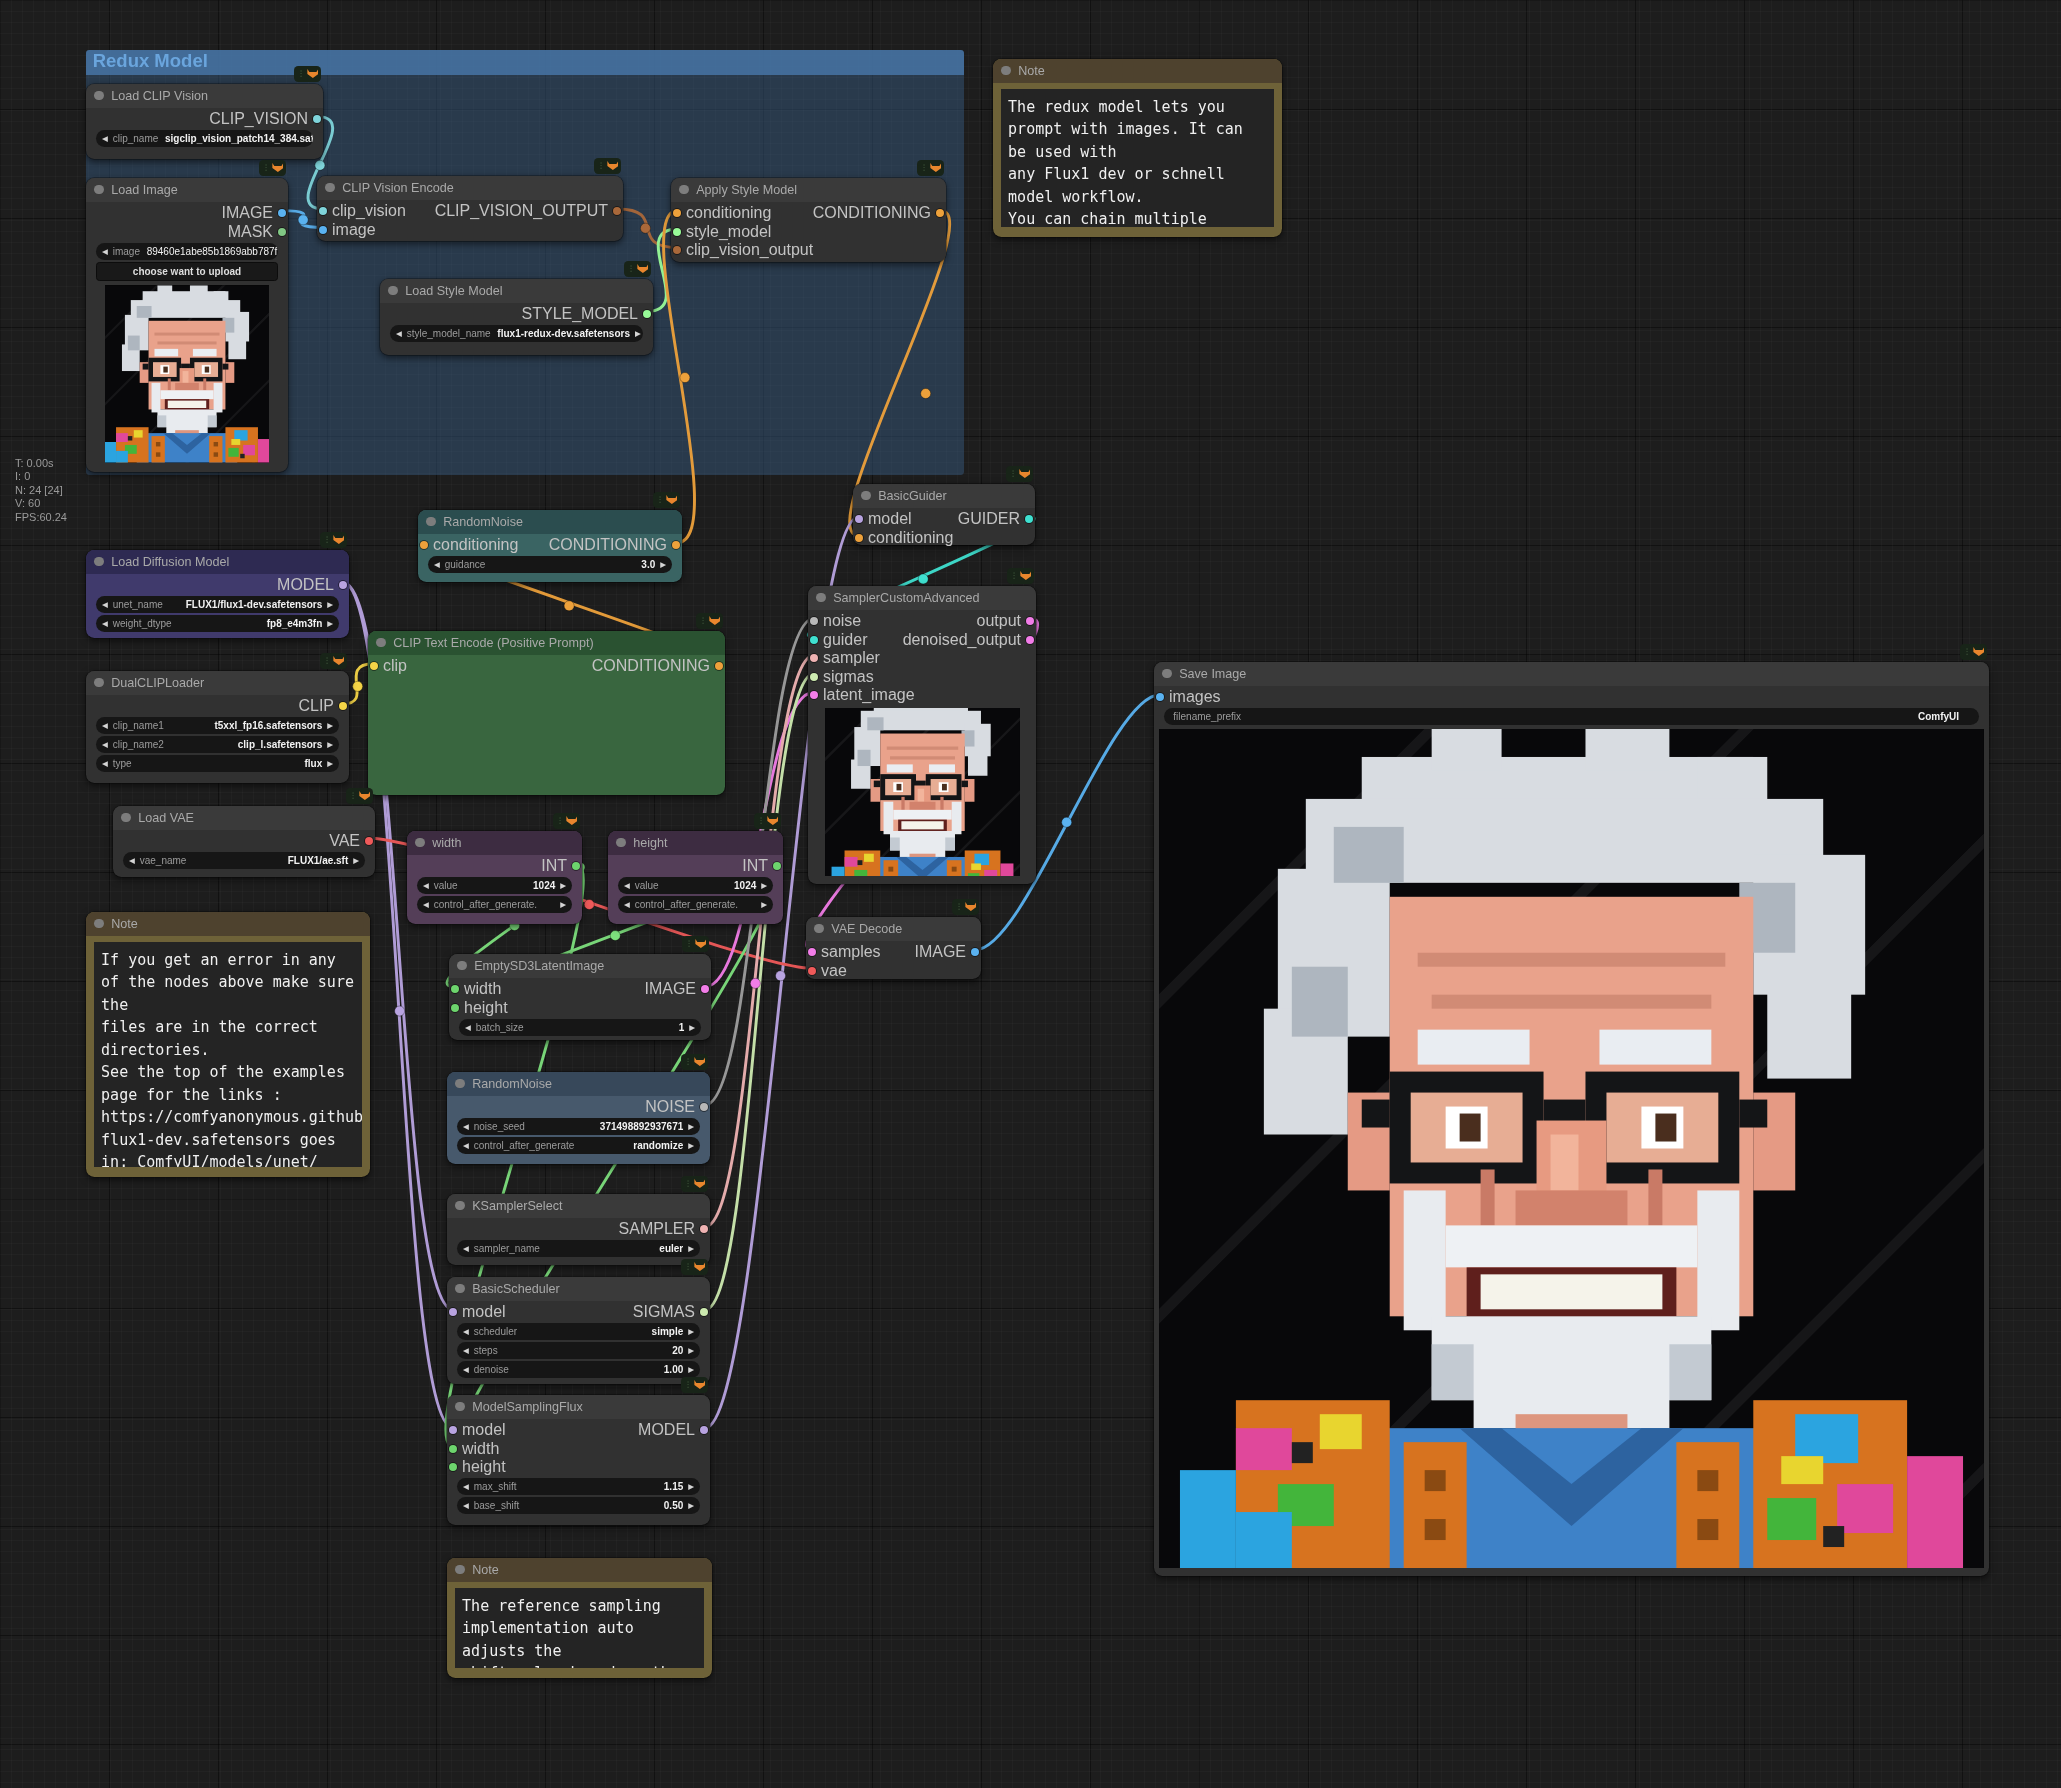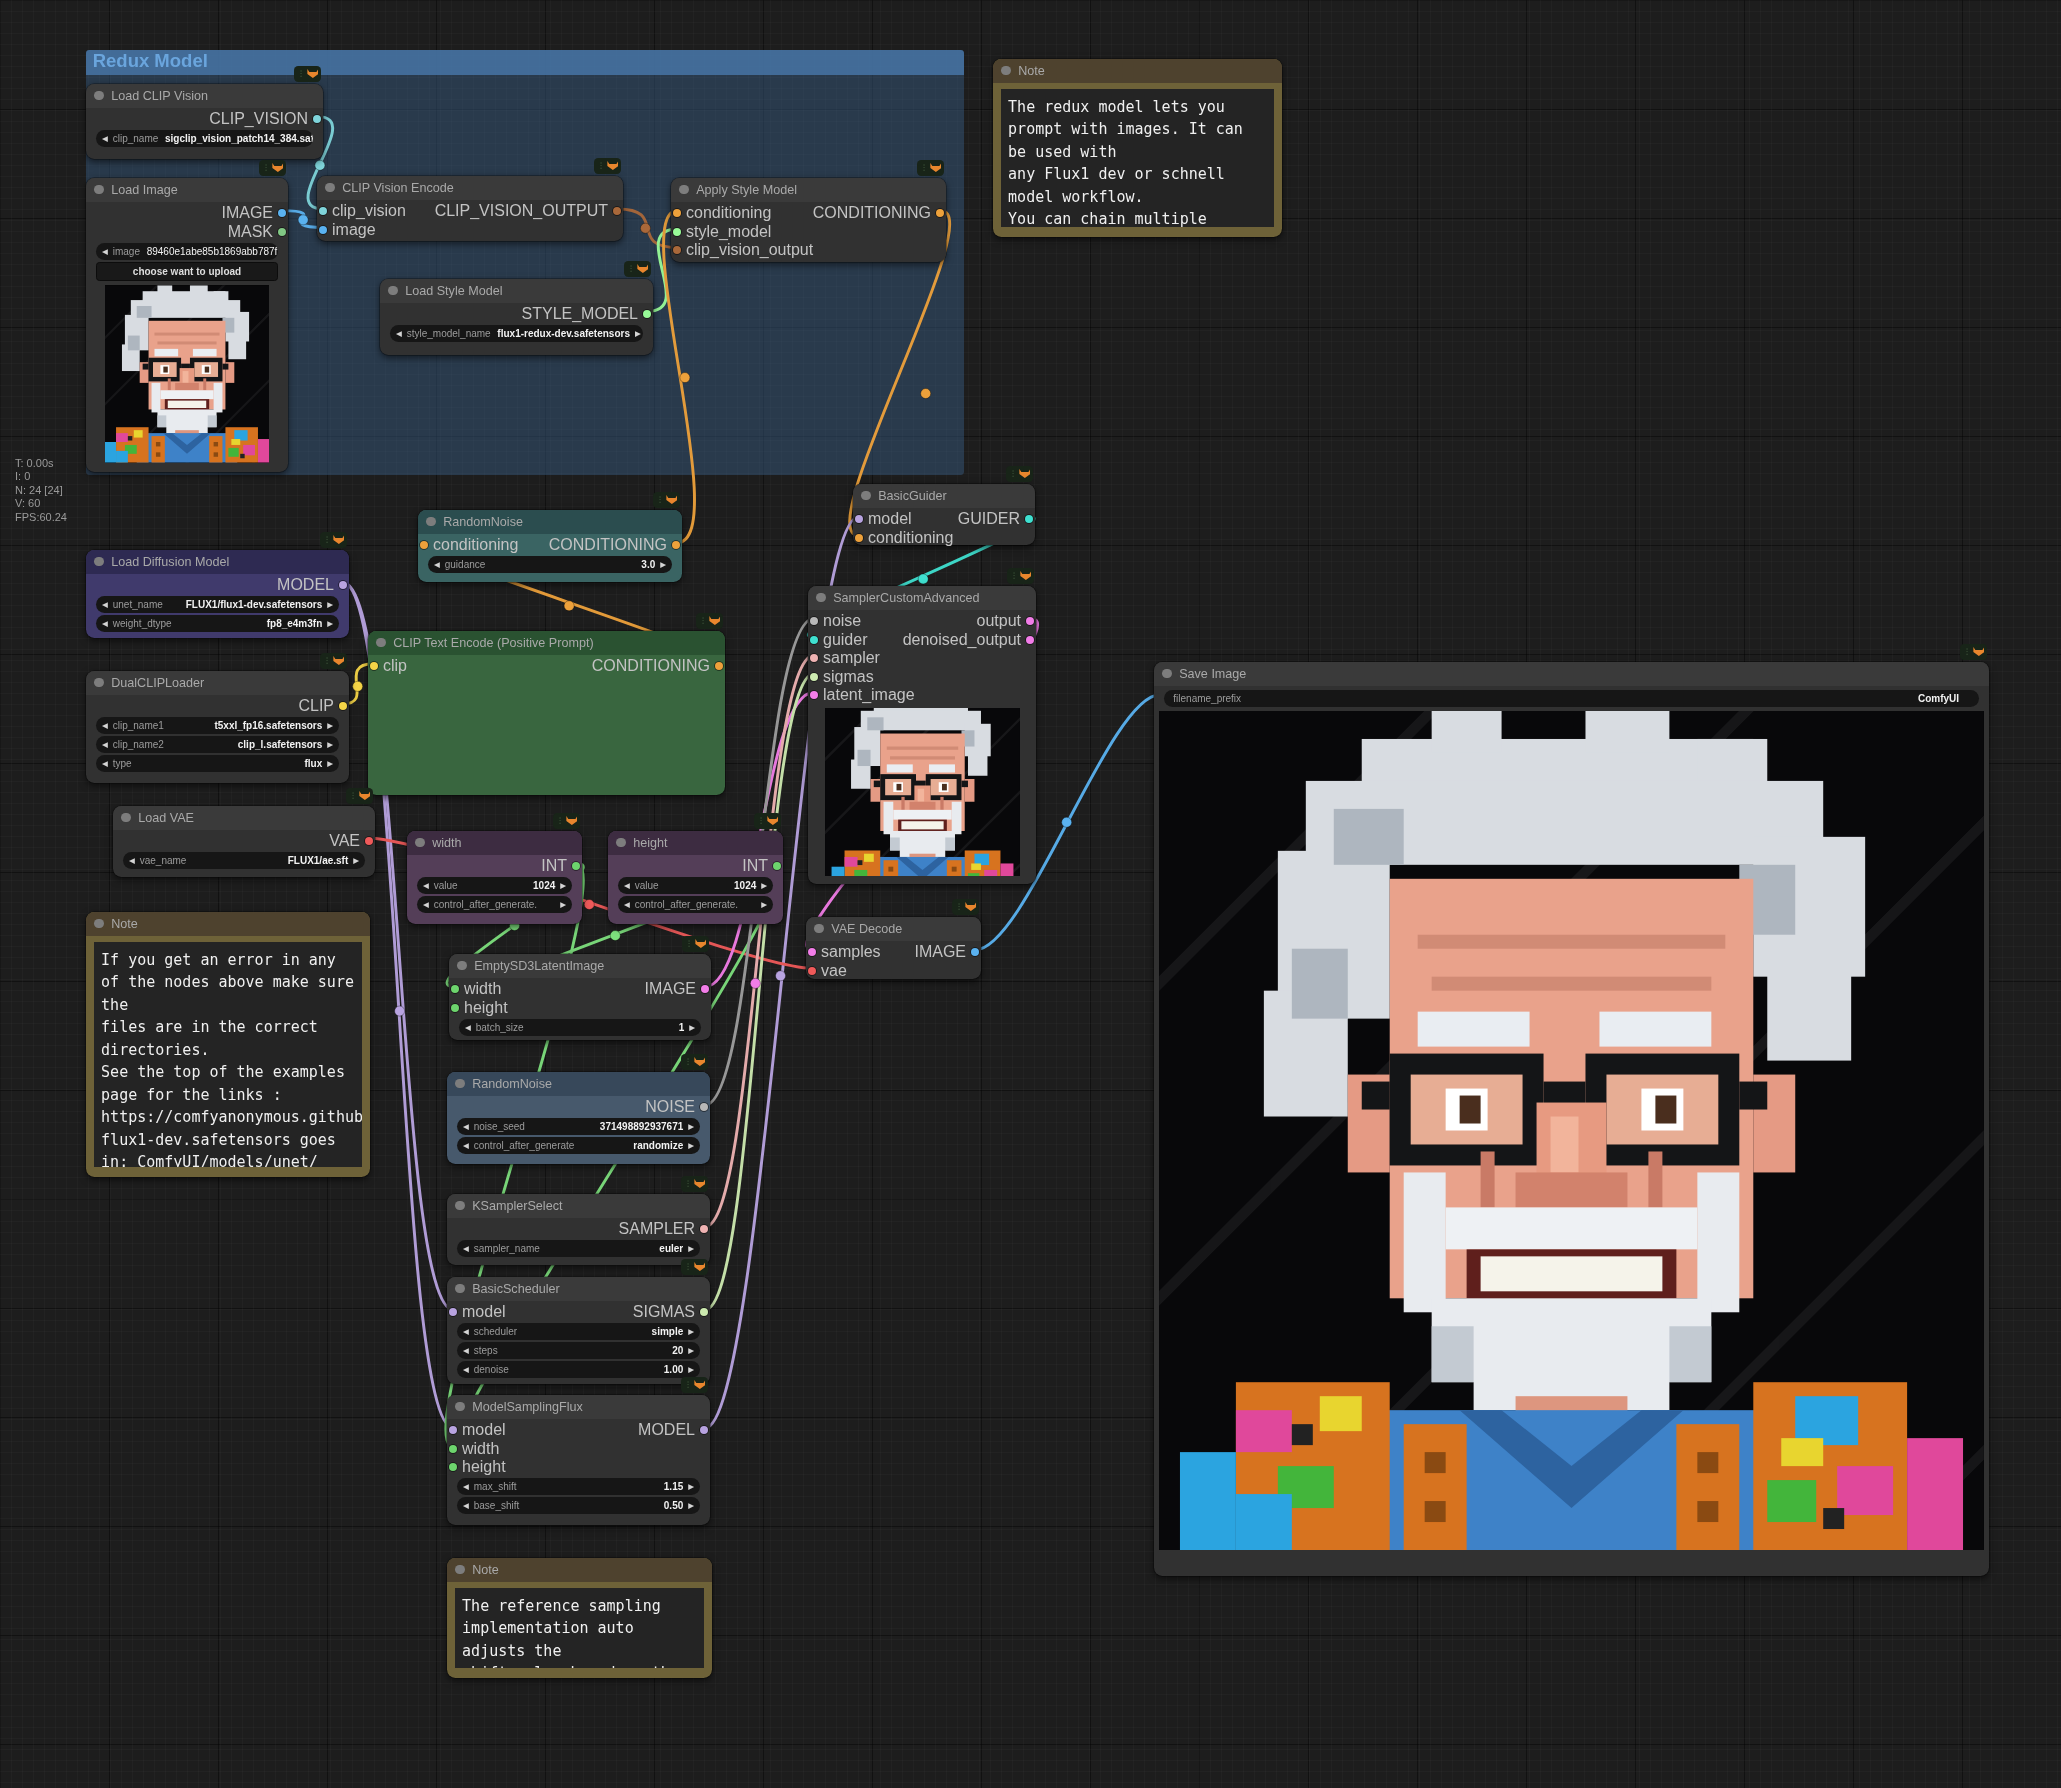--- a/index.html
+++ b/index.html
@@ -804,20 +804,24 @@
 <div class="node" style="left:1154px;top:662px;width:835px;height:914px">
   <div class="badge">
       <span class="bdots">⋮</span>
       <span class="fox"></span>
     </div>
   <div class="hd">
       <span class="cdot"></span>
       <span>Save Image</span>
     </div>
   <div class="rows">
+    <div class="row">
+        <i class="p pl" style="background:#5ab2f0"></i>
+        <span class="lin">images</span>
+      </div>
     <div class="w noar">
         <span class="lab">filename_prefix</span>
         <span class="val">ComfyUI</span>
       </div>
     <div class="pvbox" style="width:825px;height:839px;margin:4.2px auto 0">
         <svg class="pv" viewBox="0 0 983 1000" width="825" height="839">
           <use href="#portrait"></use>
         </svg>
       </div>
   </div>

